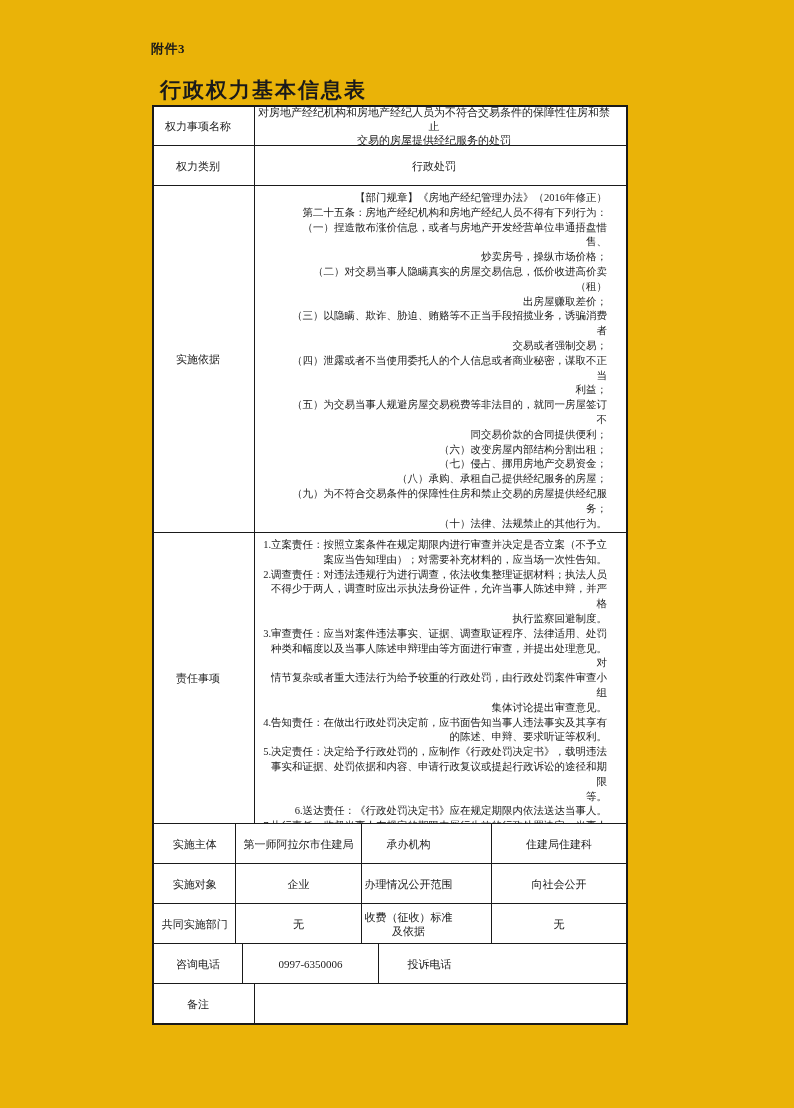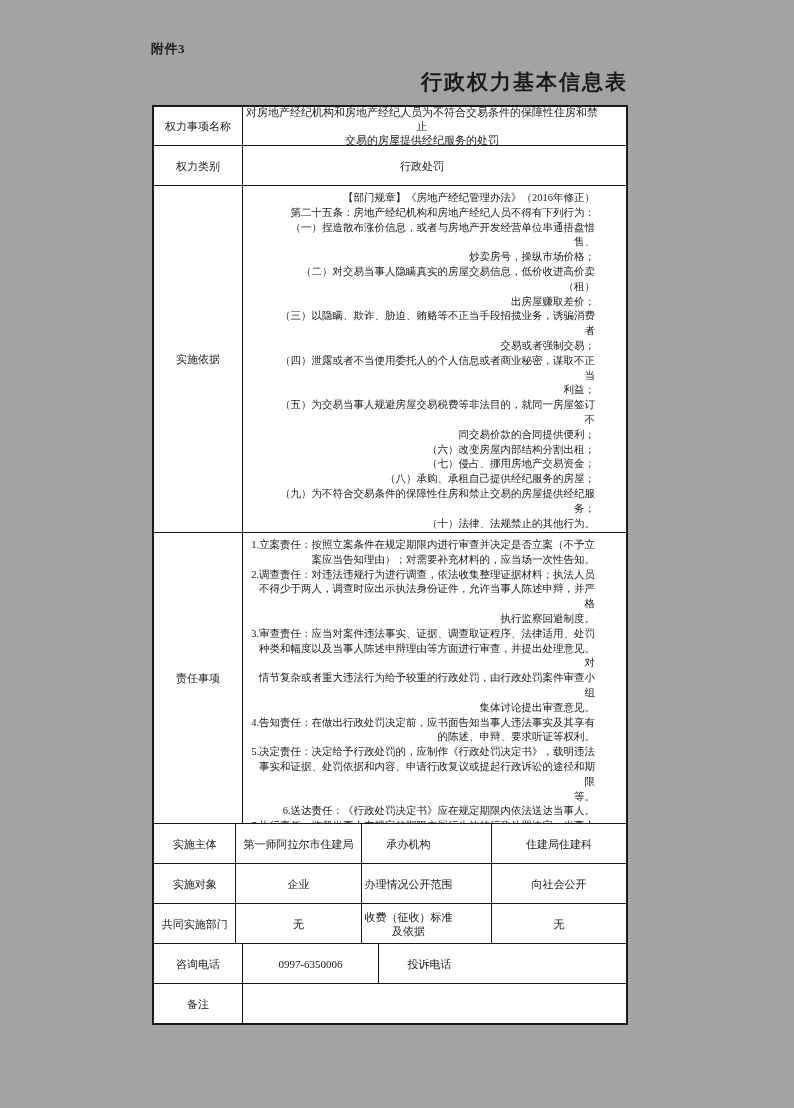--- a/index.html
+++ b/index.html
@@ -1,48 +1,48 @@
 <!DOCTYPE html>
 <html><head>
 <meta charset="utf-8">
 <style>
   html,body{margin:0;padding:0;background:#ffffff;}
   body{
     width:794px;height:1108px;
     font-family:"Liberation Serif","DejaVu Serif",serif;
     color:#1a1a1a;
   }
-  .page{position:relative;width:794px;height:1108px;background:#a3a3a3;overflow:hidden;}
+  .page{position:relative;width:794px;height:1108px;background:#eab308;overflow:hidden;}
   .attach{
     position:absolute;left:151px;top:40px;
     font-size:13px;font-weight:bold;letter-spacing:0.5px;
   }
   .doc-title{
-    position:absolute;left:152px;top:68px;width:476px;margin:0;
-    text-align:right;font-size:21px;font-weight:bold;letter-spacing:2px;
+    position:absolute;left:152px;top:68px;width:476px;margin:8px;
+    text-align:left;font-size:21px;font-weight:bold;letter-spacing:2px;
   }
   .tbl{
     position:absolute;left:152px;top:105px;width:476px;
     border:2px solid #1a1a1a;box-sizing:border-box;
     display:flex;flex-direction:column;background:#fff;
   }
   .row{display:flex;border-top:1px solid #1a1a1a;box-sizing:border-box;flex:0 0 auto;}
   .row.first{border-top:none;}
   .cell{
     border-left:1px solid #1a1a1a;box-sizing:border-box;
     display:flex;align-items:center;justify-content:center;
     text-align:center;font-size:11px;line-height:14px;
     white-space:pre-line;overflow:hidden;
   }
   .cell.nb{border-left:none;text-align:right;}
   .c1{width:88px;}   
   .c2{width:136px;}  
   .c3{width:102px;}  
   .c4{width:146px;margin-left:36px;}  
-  .cwide{width:359px;} 
+  .cwide{width:359px;margin-left:12px;} 
   .h38{height:38px;}
   .h40{height:40px;}
   .hbasis{height:347px;}
   .hduty{height:291px;}
   .content{
     display:block;text-align:right;
     font-size:10.5px;line-height:14.8px;
     padding:5px 6px 0 6px;
     white-space:pre-line;word-break:break-all;
   }

